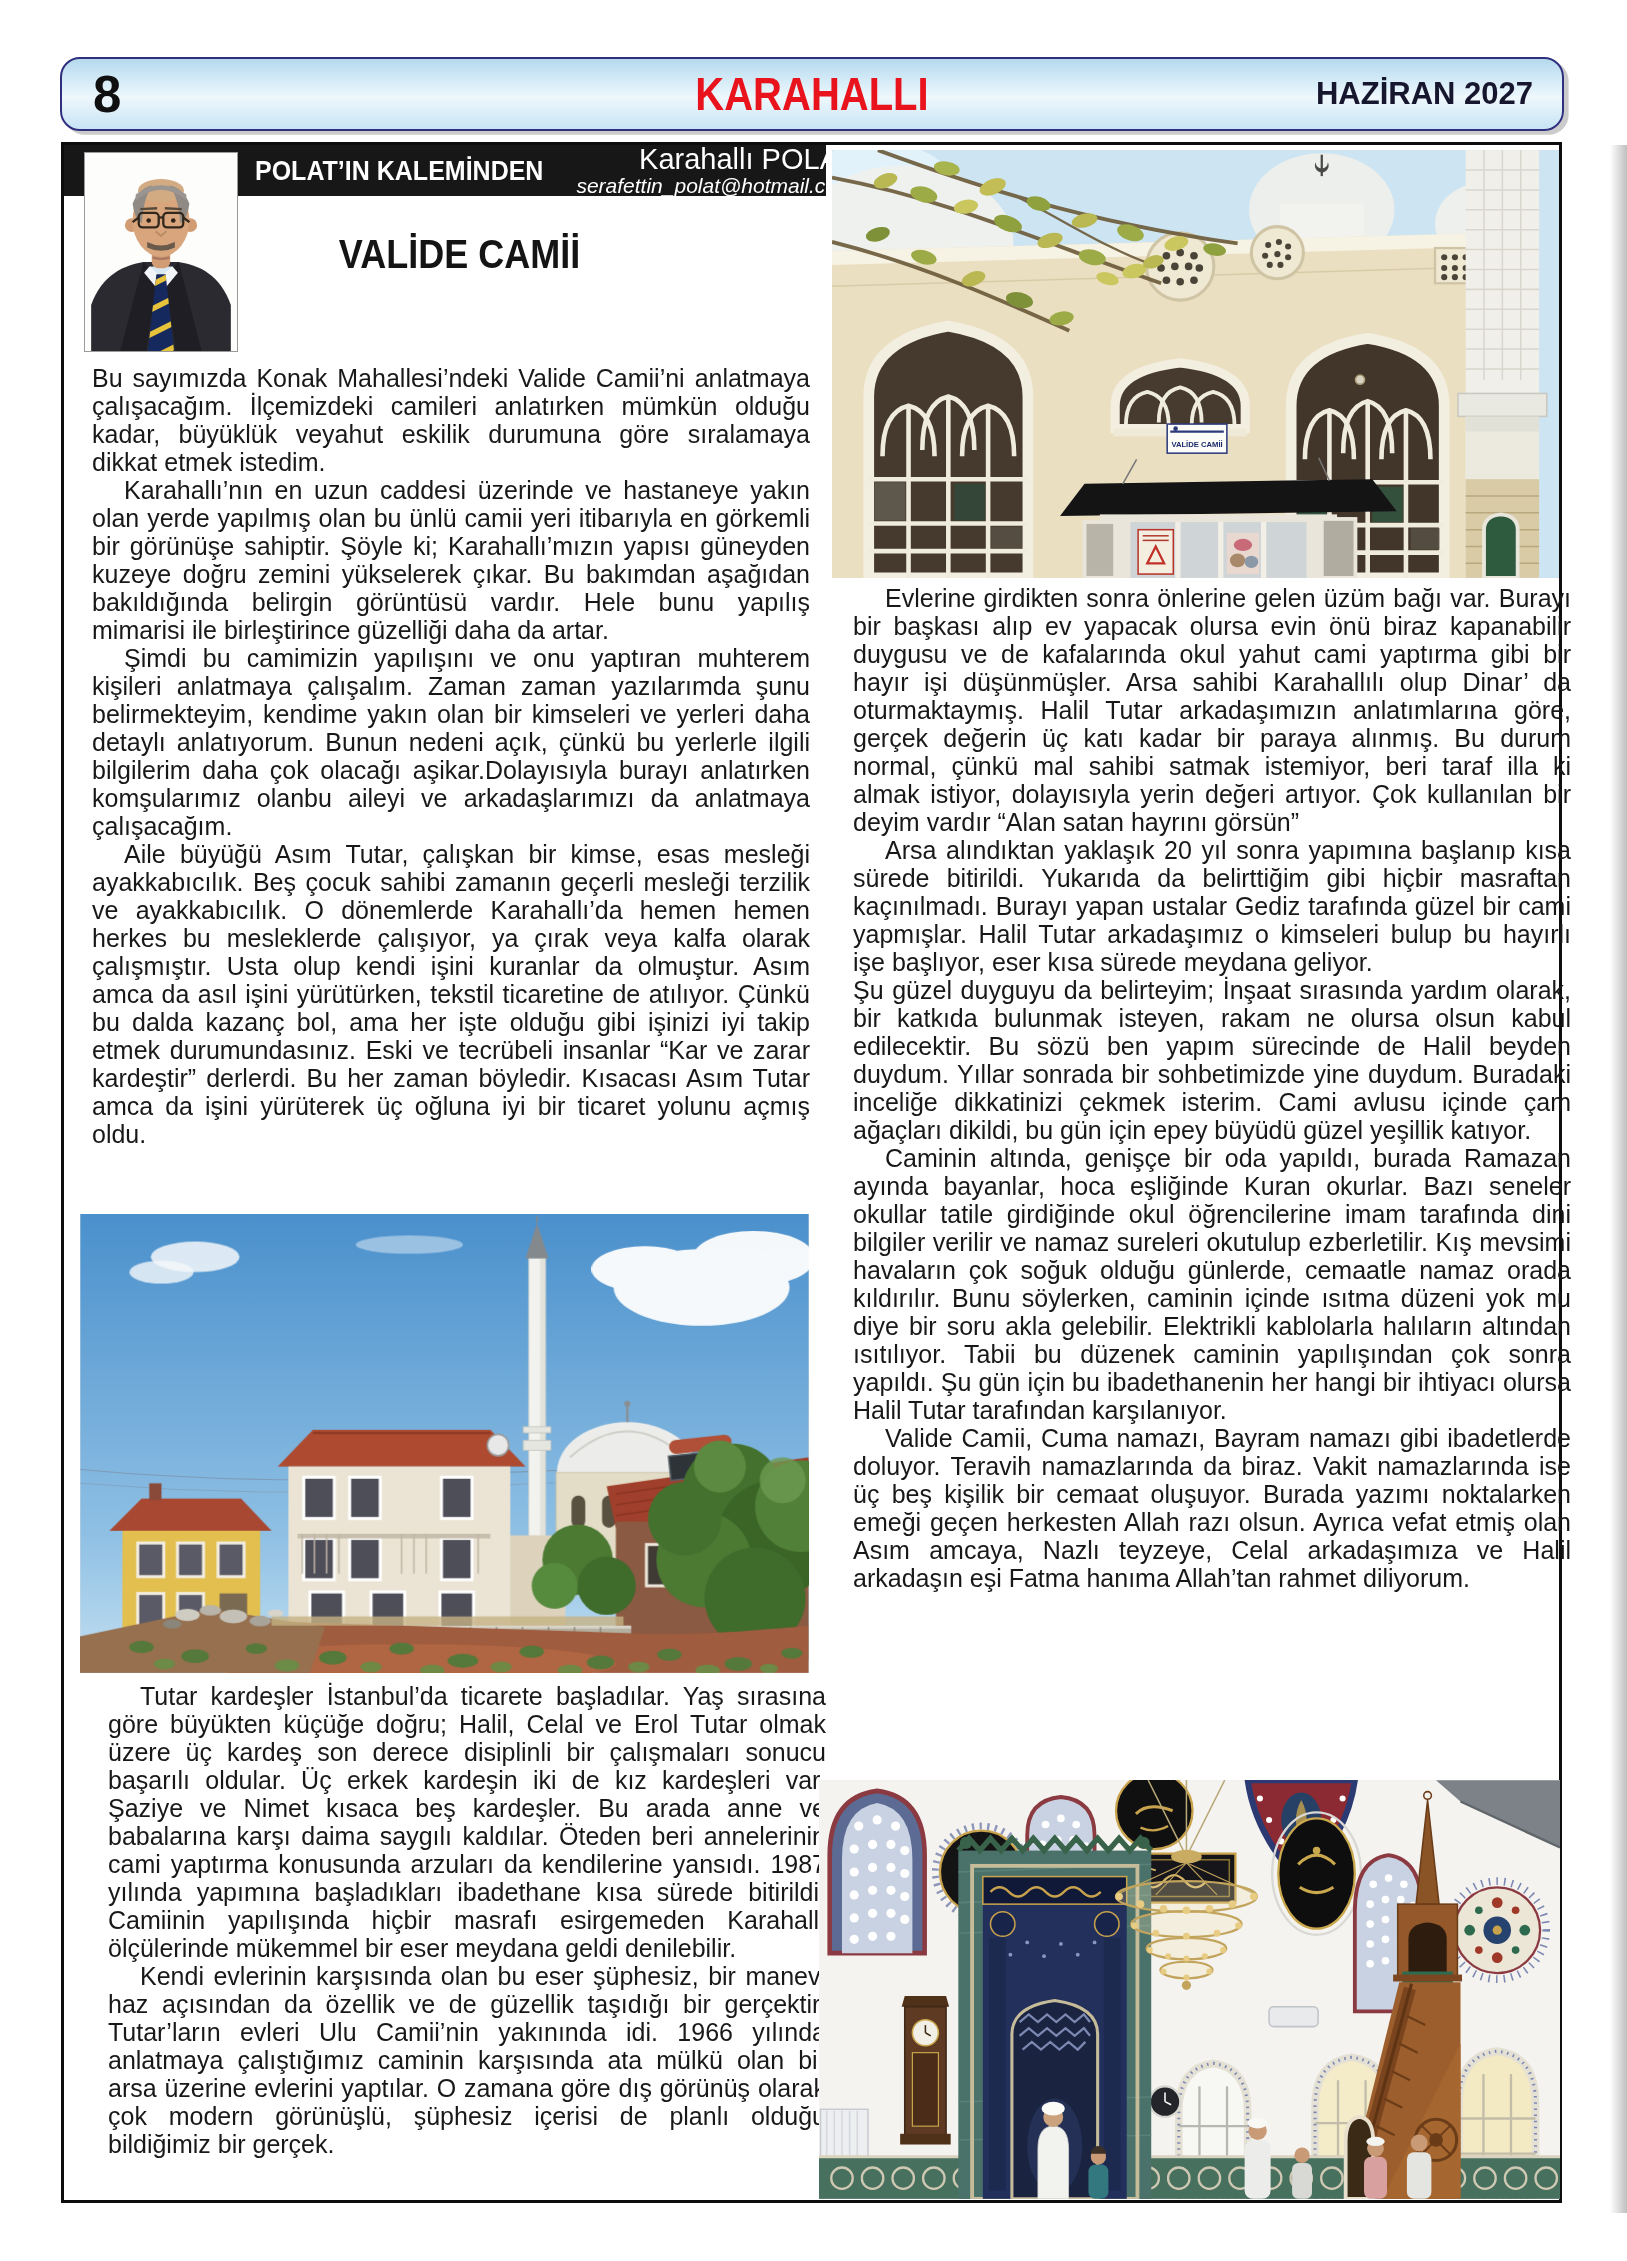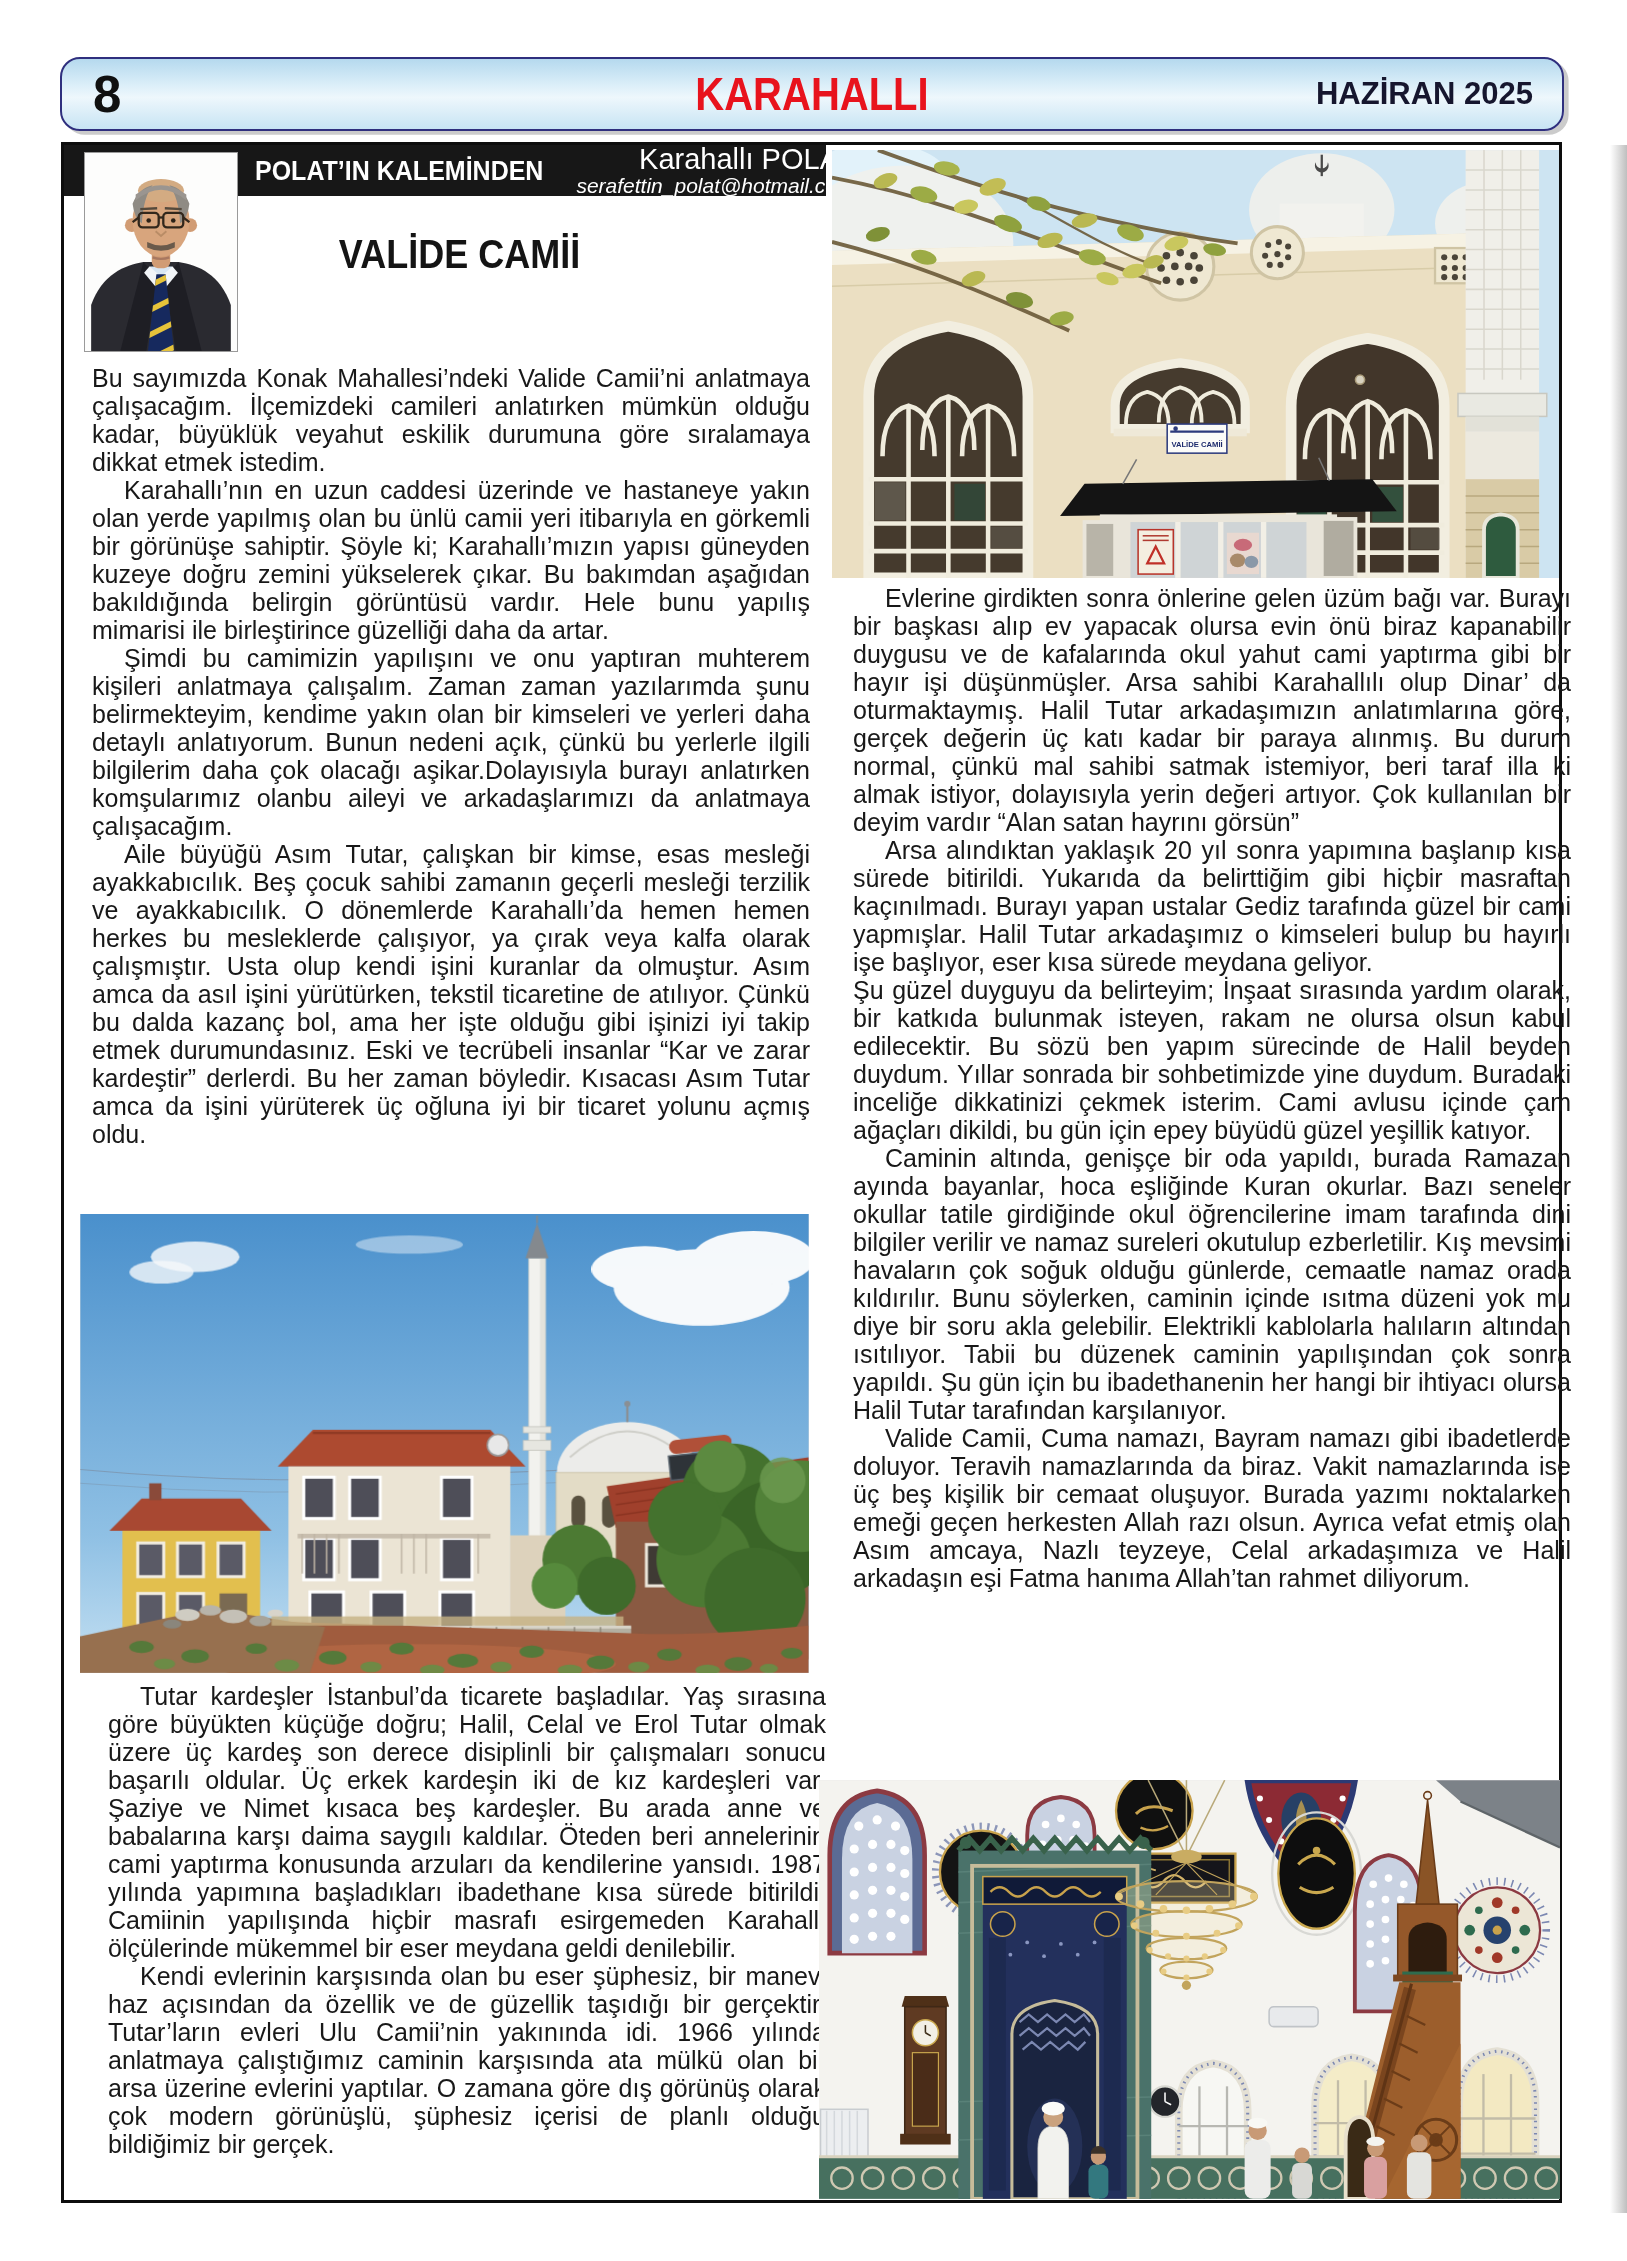--- a/index.html
+++ b/index.html
@@ -62,21 +62,21 @@
     background:linear-gradient(to right,rgba(0,0,0,0),rgba(60,60,60,0.35));}
 </style>
 </head>
 <body>
 
 <div id="page">
 
   <div class="header-bar">
     <div class="page-number">8</div>
     <div class="paper-title">KARAHALLI</div>
-    <div class="issue-date">HAZİRAN 2025</div>
+    <div class="issue-date">HAZİRAN 2027</div>
   </div>
 
   <div class="content-box"></div>
 
   <div class="col-header-bar">
     <div class="col-header-label">POLAT’IN KALEMİNDEN</div>
     <div class="col-header-author">
       <div class="author-name">Karahallı POLAT</div>
       <div class="author-email">serafettin_polat@hotmail.com</div>
     </div>

